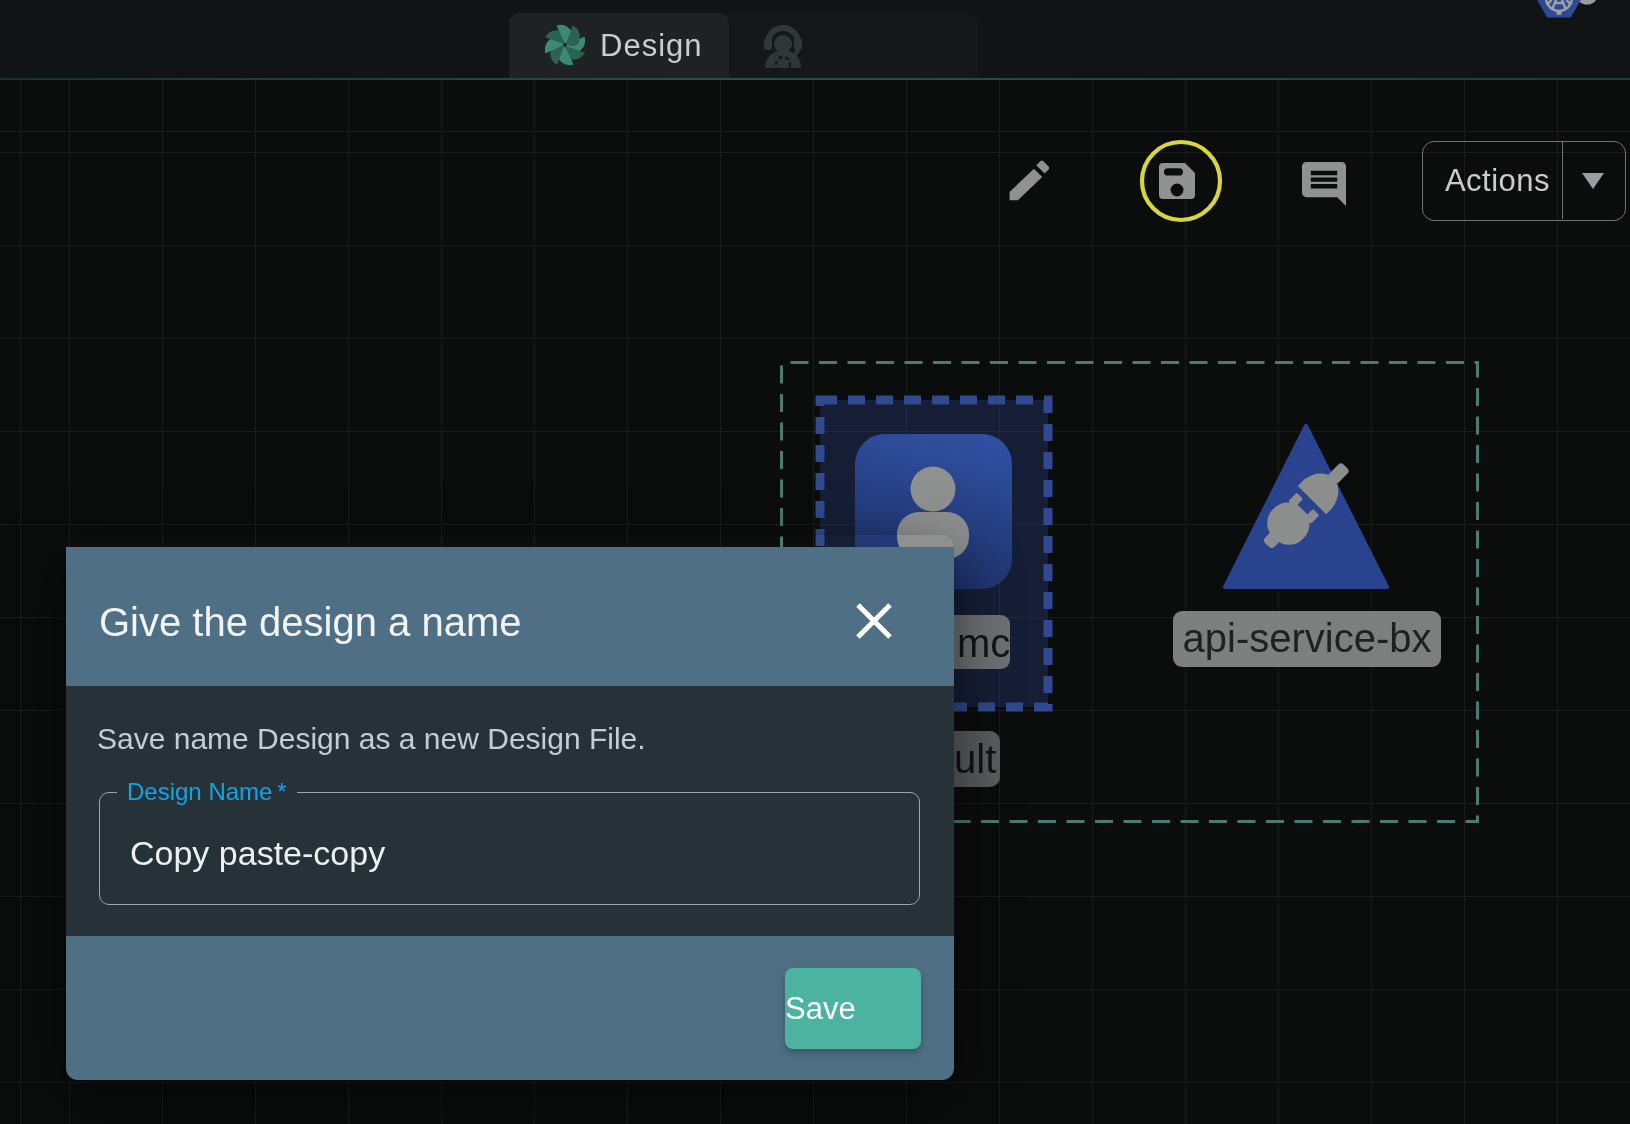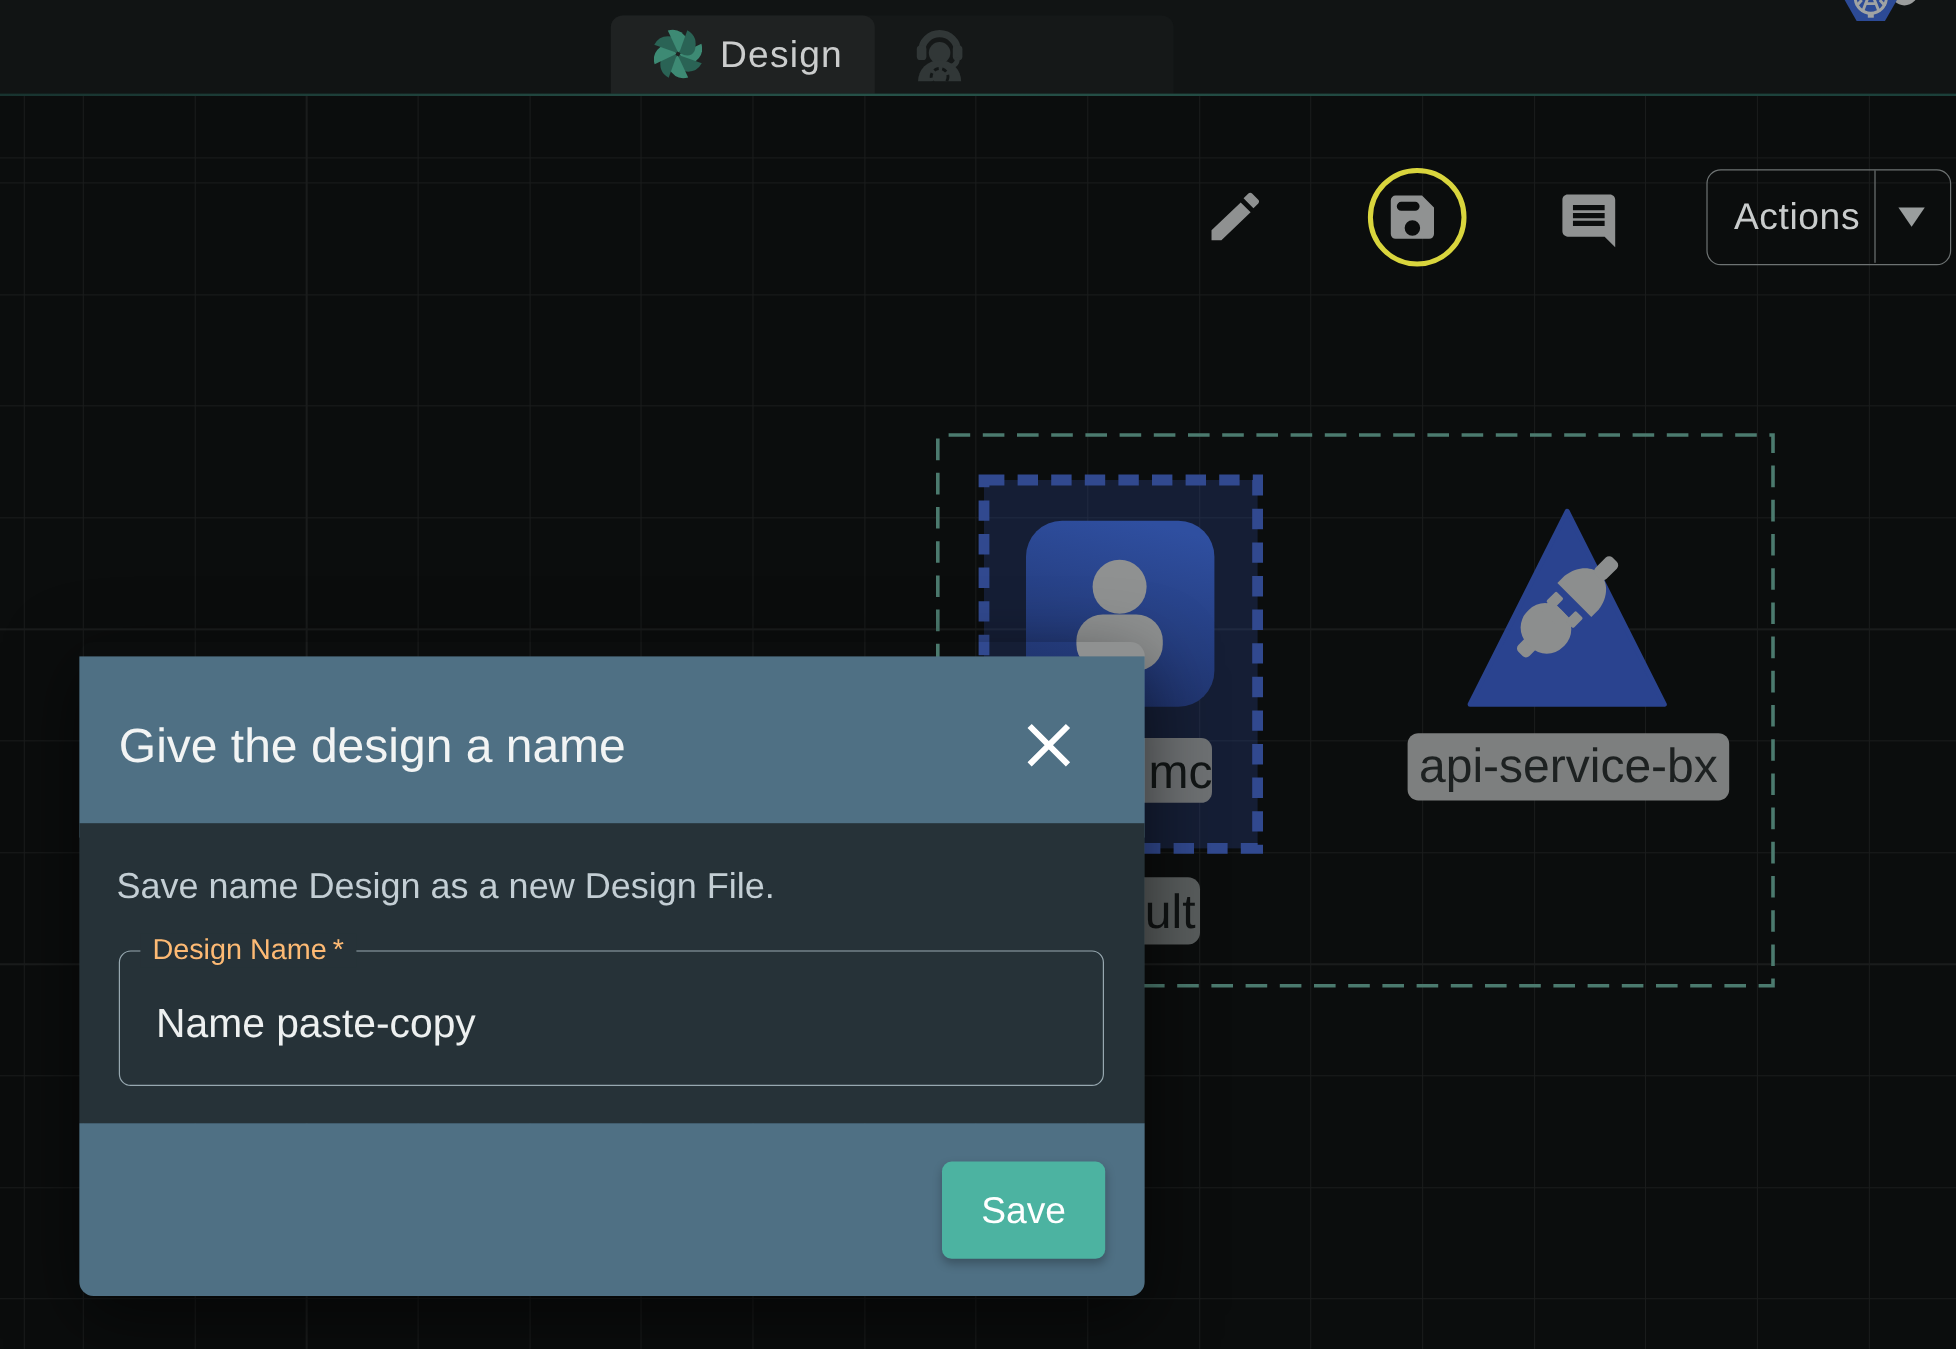--- a/index.html
+++ b/index.html
@@ -34,28 +34,28 @@
   
   #modal { left:66px; top:535px; width:888px; height:545px; border-radius:12px;
     overflow:hidden; box-shadow:0 18px 60px rgba(0,0,0,0.55); }
   #mhead { left:0; top:12px; width:888px; height:151px; background:#4f7084; }
   #mtitle { left:33px; top:0; font-size:40px; line-height:151px; color:#f2f4f4; }
   #mbody { left:0; top:151px; width:888px; height:250px; background:#263238; }
   #mdesc { left:31px; top:36px; font-size:30px; color:#c3ced4; }
   #minput { left:33px; top:106px; width:821px; height:113px;
     border:1.5px solid #97a8b0; border-radius:10px; }
   #mlabel { left:17px; top:-15px; background:#263238; padding:0 10px;
-    font-size:24px; color:#fdba74; }
+    font-size:24px; color:#0ea5e9; }
   #mval { left:30px; top:41px; font-size:34px; color:#edf0f0; }
   #mfoot { left:0; top:401px; width:888px; height:144px; background:#4f7084; }
   #btncancel { left:523px; top:32px; width:163px; height:81px;
     border:2px solid #f0f3f3; border-radius:8px; color:#f4f6f6;
     font-size:31px; text-align:center; line-height:77px; }
   #btnsave { left:719px; top:32px; width:136px; height:81px; background:#4cb3a1;
-    border-radius:8px; color:#ffffff; font-size:31px; text-align:center;
+    border-radius:8px; color:#ffffff; font-size:31px; text-align:left;
     line-height:81px; box-shadow:0 4px 8px rgba(0,0,0,0.25); }
   svg text { font-family:"Liberation Sans", sans-serif; }
 </style>
 </head>
 <body>
 <div class="abs" id="hdr"></div>
 <div class="abs" id="tabwrap">
   <div class="abs" id="tabdesign"></div>
   <svg class="abs" style="left:36px;top:11px" width="40" height="42" viewBox="-20 -21 40 42">
     <g transform="translate(0,0)">
@@ -149,19 +149,19 @@
   <div class="abs" id="mhead">
     <div class="abs" id="mtitle">Give the design a name</div>
     <svg class="abs" style="right:62px;top:55px" width="36" height="38" viewBox="0 0 36 38">
       <path d="M2 3 L34 35 M34 3 L2 35" stroke="#ffffff" stroke-width="5"></path>
     </svg>
   </div>
   <div class="abs" id="mbody">
     <div class="abs" id="mdesc">Save name Design as a new Design File.</div>
     <div class="abs" id="minput">
       <div class="abs" id="mlabel">Design Name *</div>
-      <div class="abs" id="mval">Name paste-copy</div>
+      <div class="abs" id="mval">Copy paste-copy</div>
     </div>
   </div>
   <div class="abs" id="mfoot">
     <div class="abs" id="btnsave">Save</div>
   </div>
 </div>
 
 </body></html>

